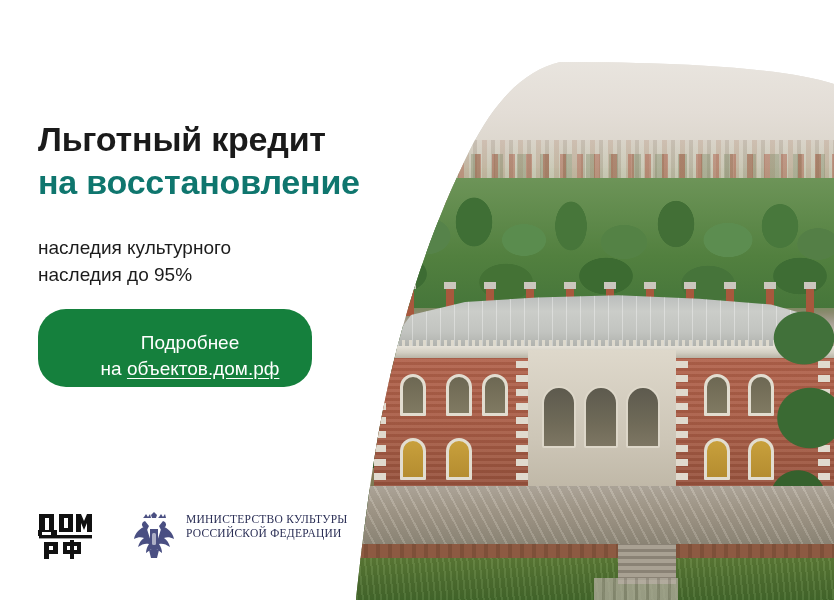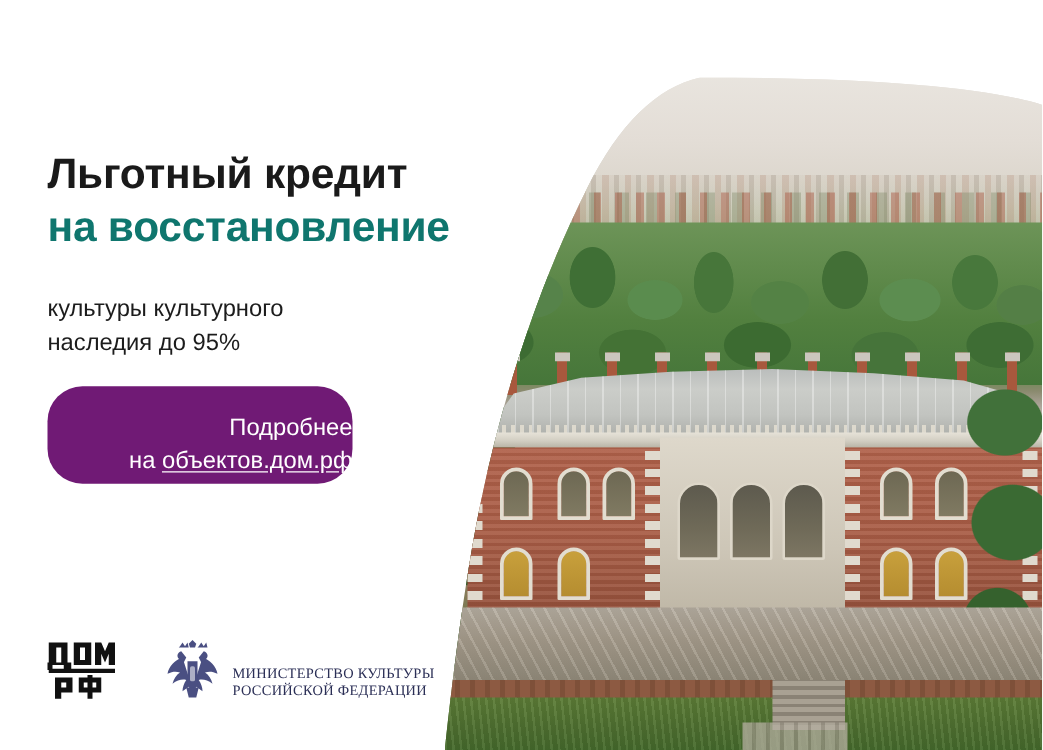--- a/index.html
+++ b/index.html
@@ -257,27 +257,27 @@
     padding-top: 30px;
     font-size: 19px;
     line-height: 27px;
     font-weight: 400;
     color: #1c1c1c;
     max-width: 280px;
   }
   .cta {
     position: absolute;
     left: 0; top: 265px;
-    width: 244px; height: 78px;
-    background: #701a75;
+    width: 274px; height: 78px;
+    background: #15803d;
     border-radius: 28px;
     border: none;
     padding: 0;
     cursor: pointer;
-    text-align: right;
+    text-align: center;
   }
   .cta-text {
     display: block;
     padding: 15px 0 0 30px;
     font-size: 19px;
     line-height: 26px;
     color: #ffffff;
     font-weight: 400;
   }
   .cta-line2 { display: block; }
@@ -295,21 +295,21 @@
     align-items: center;
     gap: 38px;
     z-index: 5;
   }
   .domrf-logo {
     width: 56px; height: 52px;
     display: block;
   }
   .mincult {
     display: flex;
-    align-items: flex-end;
+    align-items: flex-start;
     gap: 10px;
   }
   .eagle { width: 44px; height: 48px; display: block; }
   .mincult-text {
     font-family: "Liberation Serif", serif;
     font-size: 11.5px;
     line-height: 14px;
     letter-spacing: 0.25px;
     color: #2b2f56;
     text-transform: uppercase;
@@ -371,21 +371,21 @@
   </div>
 
   <div class="content">
 
     <h1 class="headline">
       <span>Льготный кредит</span>
       <span class="accent">на восстановление</span>
     </h1>
 
     <p class="subline">
-      <span>культуры культурного</span>
+      <span>наследия культурного</span>
       <br>
       <span>наследия до 95%</span>
     </p>
 
     <button class="cta">
       <span class="cta-text">
         <span>Подробнее</span>
         <span class="cta-line2">
           <span>на </span><span class="cta-link">объектов.дом.рф</span>
         </span>

